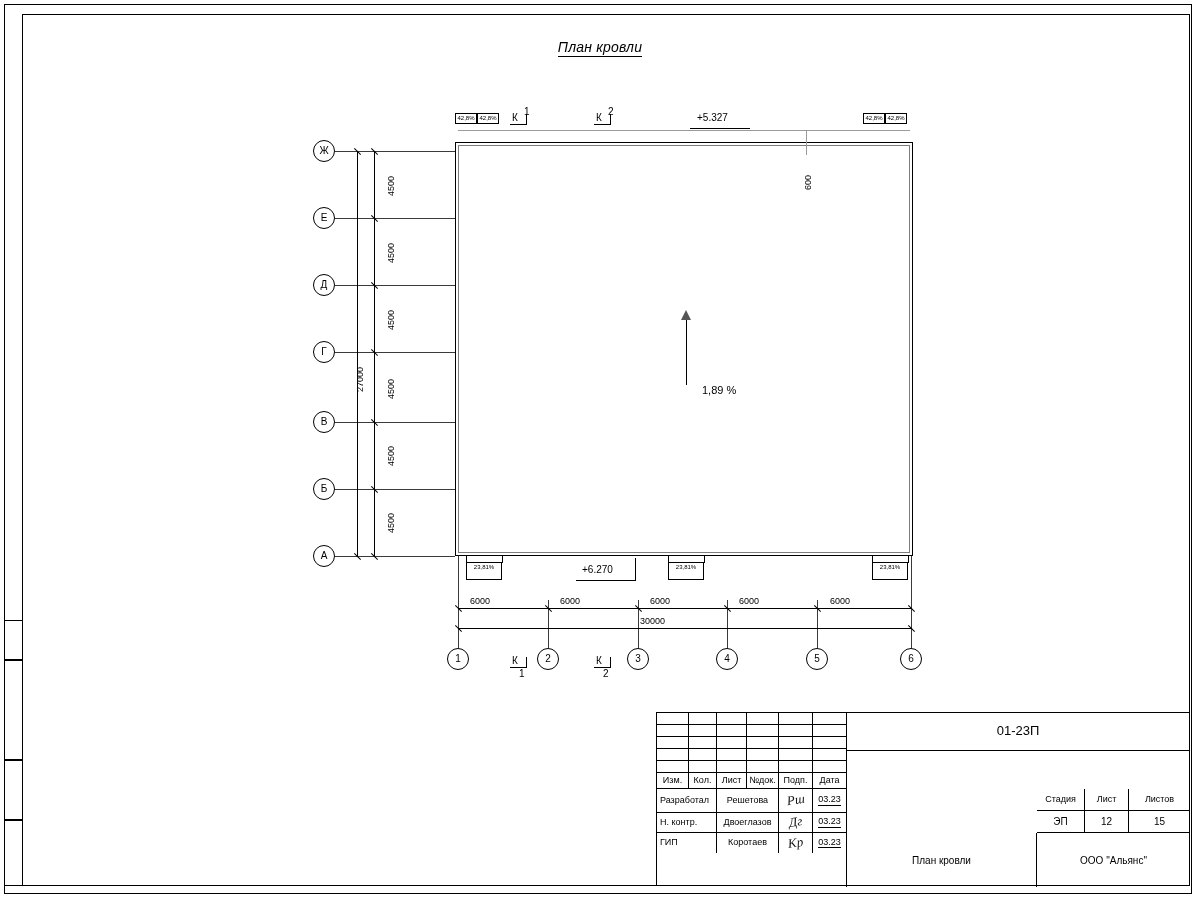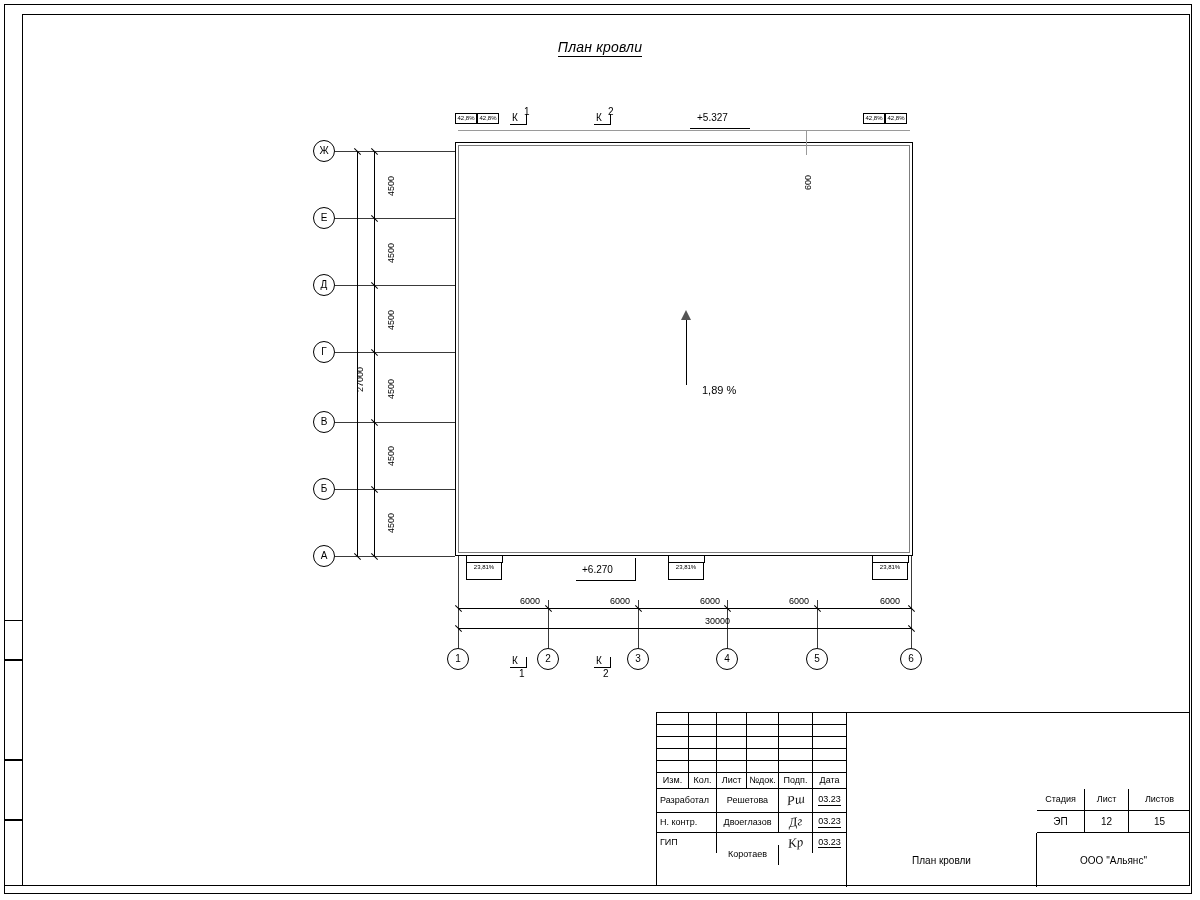--- a/index.html
+++ b/index.html
@@ -105,21 +105,21 @@
     font-size: 9px;
     white-space: nowrap;
   }
   .lbl.rot {
     transform: rotate(-90deg);
     transform-origin: left top;
   }
   .dimtxt {
     position: absolute;
     font-size: 9px;
-    text-align: right;
+    text-align: left;
     white-space: nowrap;
   }
   .slopebox {
     position: absolute;
     border: 1px solid #000;
     box-sizing: border-box;
     font-size: 6px;
     text-align: center;
     background: #fff;
     line-height: 9px;
@@ -379,30 +379,33 @@
     <div class="cell left" style="left:0;top:100px;width:60px;height:20px;">Н. контр.</div>
     <div class="cell" style="left:60px;top:100px;width:62px;height:20px;">Двоеглазов</div>
     <div class="cell" style="left:122px;top:100px;width:34px;height:20px;">
         <span class="sig">Дг</span>
       </div>
     <div class="cell" style="left:156px;top:100px;width:34px;height:20px;">
         <span class="underlined">03.23</span>
       </div>
 
     <div class="cell left nb-b" style="left:0;top:120px;width:60px;height:20px;">ГИП</div>
-    <div class="cell nb-b" style="left:60px;top:120px;width:62px;height:20px;margin-top:12px;">Коротаев</div>
+    <div class="cell nb-b" style="left:60px;top:120px;width:62px;height:20px;">Коротаев</div>
     <div class="cell nb-b" style="left:122px;top:120px;width:34px;height:20px;">
         <span class="sig">Кр</span>
       </div>
     <div class="cell nb-b" style="left:156px;top:120px;width:34px;height:20px;">
         <span class="underlined">03.23</span>
       </div>
 
     <div class="cell nb-b" style="left:0;top:140px;width:190px;height:34px;border-right:1px solid #000;"></div>
 
+    <div class="cell" style="left:190px;top:0;width:343px;height:38px;">
+        <span class="big">01-23П</span>
+      </div>
 
 
 
     <div class="cell" style="left:380px;top:76px;width:48px;height:22px;">Стадия</div>
     <div class="cell" style="left:428px;top:76px;width:44px;height:22px;">Лист</div>
     <div class="cell nb-r" style="left:472px;top:76px;width:61px;height:22px;">Листов</div>
 
     <div class="cell" style="left:380px;top:98px;width:48px;height:22px;">
         <span class="med">ЭП</span>
       </div>

